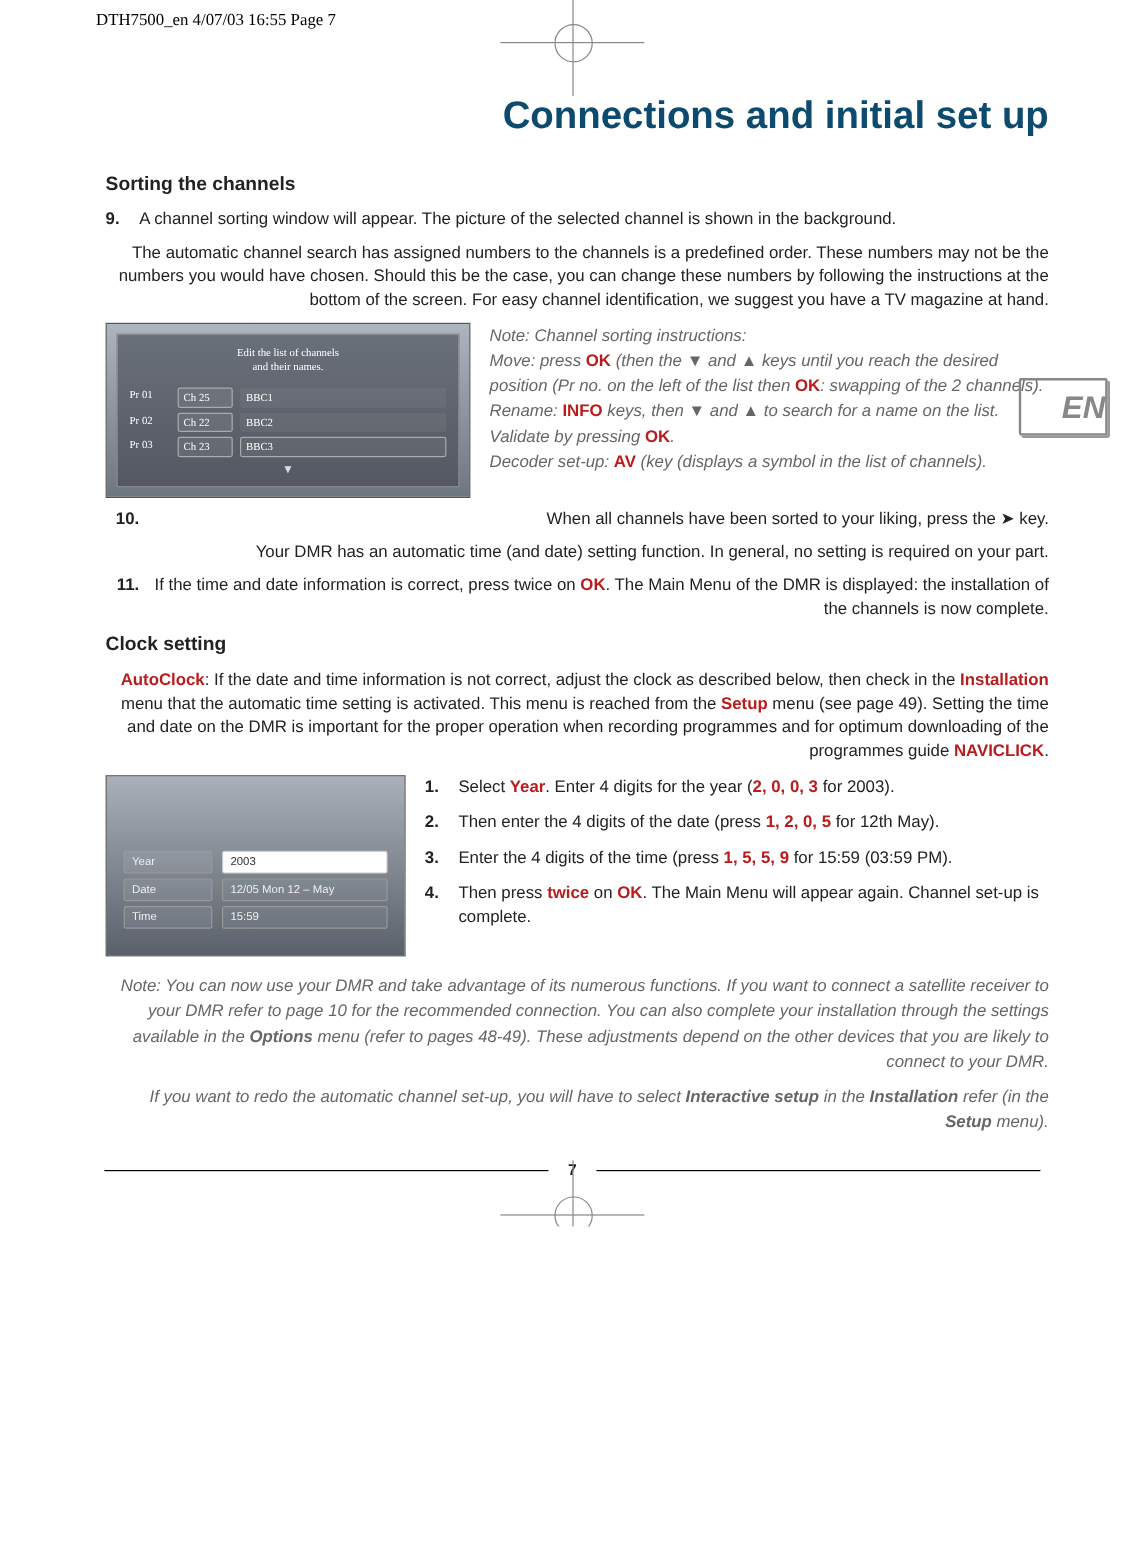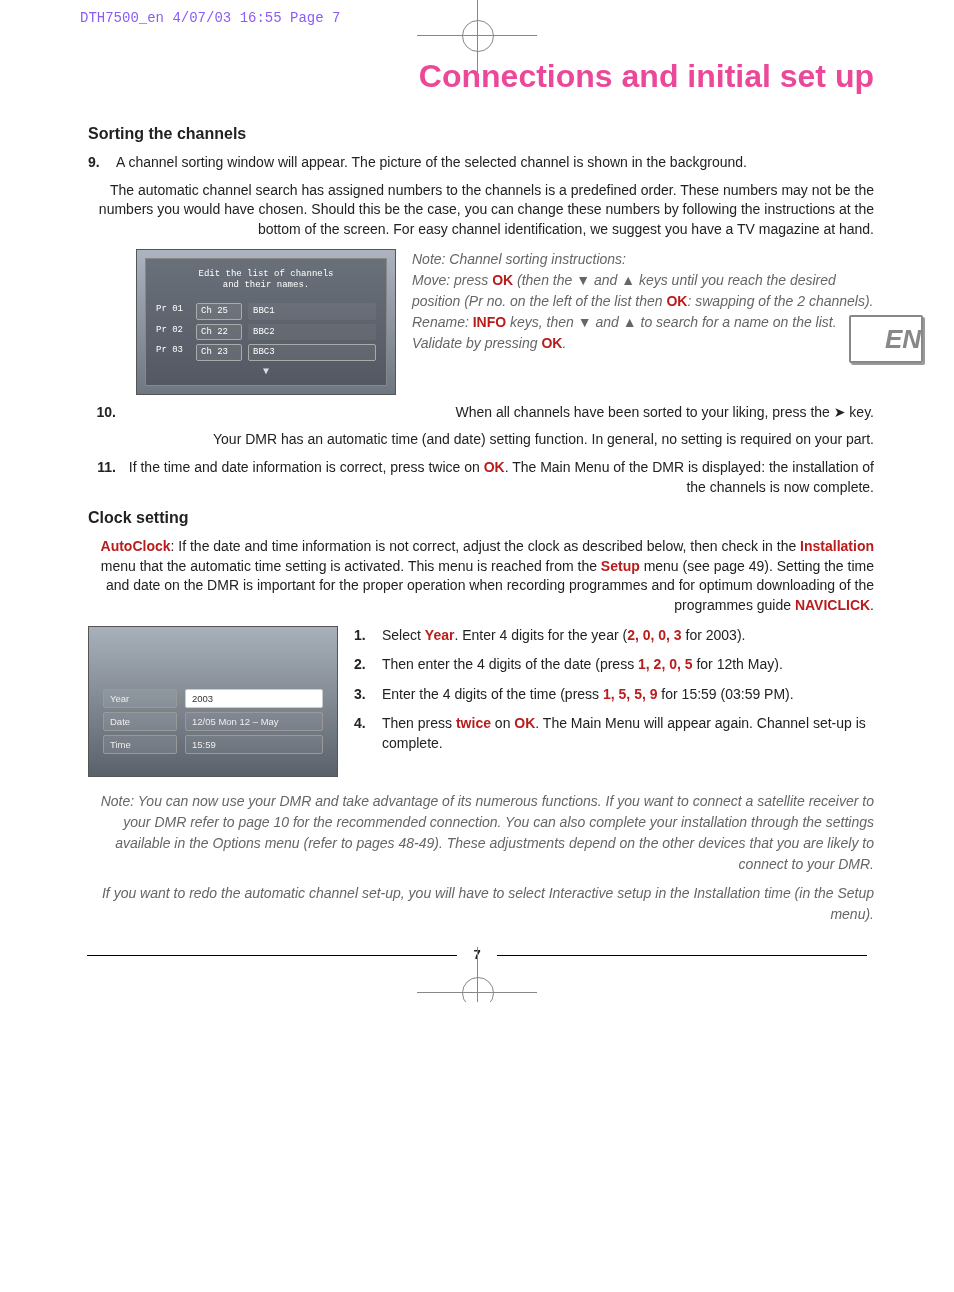--- a/index.html
+++ b/index.html
@@ -23,29 +23,29 @@
     left: 50%;
     transform: translateX(-50%);
     width: 60px; height: 60px;
   }
   .printers-mark-top { top: 5px; }
   .printers-mark-bottom { bottom: -20px; }
   .pm-cross-h { position: absolute; top: 50%; left: -30px; right: -30px; border-top: 1px solid #888; }
   .pm-cross-v { position: absolute; left: 50%; top: -15px; bottom: -15px; border-left: 1px solid #888; }
   .pm-circle { position: absolute; width: 30px; height: 30px; border: 1px solid #888; border-radius: 50%; top: 15px; left: 15px; }
   .print-info {
-    font-family: Liberation Mono, monospace;
+    font-family: Liberation Serif, serif;
     font-size: 14px;
-    color: #8b5cf6;
-    margin-bottom: 32px;
+    color: #000000;
+    margin-bottom: 52px;
   }
   h1.main-title {
     font-family: "Gill Sans", "Helvetica", Arial, sans-serif;
     font-weight: 700;
-    color: #ec4899;
+    color: #0c4a6e;
     font-size: 32px;
     text-align: right;
     margin: 0 0 30px 0;
     padding-right: 0;
   }
   h2.section {
     font-weight: 700;
     font-size: 16px;
     margin: 12px 0 10px 0;
     padding-left: 8px;
@@ -70,33 +70,32 @@
     align-items: flex-start;
     margin-top: 10px;
   }
   .note-col {
     flex: 1;
     font-style: italic;
     color: #666;
     line-height: 1.5;
   }
   .b { font-weight: 700; font-style: normal; color: #b91c1c; }
-  .bi { font-weight: 400; }
+  .bi { font-weight: 700; }
   .arrow { font-style: normal; display:inline-block; }
   
   .tv-shot {
-    width: 260px;
+    width: 304px;
     flex-shrink: 0;
     background: linear-gradient(#aeb4bf, #6e7680);
     padding: 8px;
     box-sizing: border-box;
     border: 1px solid #555;
-    font-family: Liberation Mono, monospace;
+    font-family: Liberation Serif, serif;
     color: #fff;
-    margin-left: 48px;
   }
   .tv-inner {
     border: 1px solid #888;
     padding: 6px;
     background: linear-gradient(#6a7079, #535862);
   }
   .tv-caption {
     text-align: center;
     font-size: 9px;
     line-height: 1.2;
@@ -202,20 +201,23 @@
       </div>
 
       <div class="note-col">
         <div>Note: Channel sorting instructions:</div>
         <div>
           <span>Move: press </span><span class="b">OK</span><span> (then the </span><span class="arrow">▼</span> and <span class="arrow">▲</span><span> keys until you reach the desired position (Pr no. on the left of the list then </span><span class="b">OK</span><span>: swapping of the 2 channels).</span>
         </div>
         <div>
           <span>Rename: </span><span class="b">INFO</span><span> keys, then </span><span class="arrow">▼</span> and <span class="arrow">▲</span><span> to search for a name on the list. Validate by pressing </span><span class="b">OK</span><span>.</span>
         </div>
+        <div>
+          <span>Decoder set-up: </span><span class="b">AV</span><span> (key (displays a symbol in the list of channels).</span>
+        </div>
       </div>
     </div>
 
     <p class="ordered">
       <span class="num">10.</span>
       <span class="txt">
         <span>When all channels have been sorted to your liking, press the </span><span class="arrow">➤</span><span> key.</span>
       </span>
     </p>
 
@@ -277,21 +279,21 @@
             <span>Then press </span><span class="b">twice</span><span> on </span><span class="b">OK</span><span>. The Main Menu will appear again. Channel set-up is complete.</span>
           </div>
         </div>
       </div>
     </div>
 
     <p class="note-col" style="margin-top:14px;">
       <span>Note: You can now use your DMR and take advantage of its numerous functions. If you want to connect a satellite receiver to your DMR refer to page 10 for the recommended connection. You can also complete your installation through the settings available in the </span><span class="bi">Options</span><span> menu (refer to pages 48-49). These adjustments depend on the other devices that you are likely to connect to your DMR.</span>
     </p>
     <p class="note-col">
-      <span>If you want to redo the automatic channel set-up, you will have to select </span><span class="bi">Interactive setup</span><span> in the </span><span class="bi">Installation</span><span> time (in the </span><span class="bi">Setup</span><span> menu).</span>
+      <span>If you want to redo the automatic channel set-up, you will have to select </span><span class="bi">Interactive setup</span><span> in the </span><span class="bi">Installation</span><span> refer (in the </span><span class="bi">Setup</span><span> menu).</span>
     </p>
   </div>
 
   <div class="page-number-line"></div>
   <div class="pgnum"><span>7</span></div>
 
   <div class="printers-mark-bottom">
     <div class="pm-cross-h"></div>
       <div class="pm-cross-v"></div>
       <div class="pm-circle"></div>

